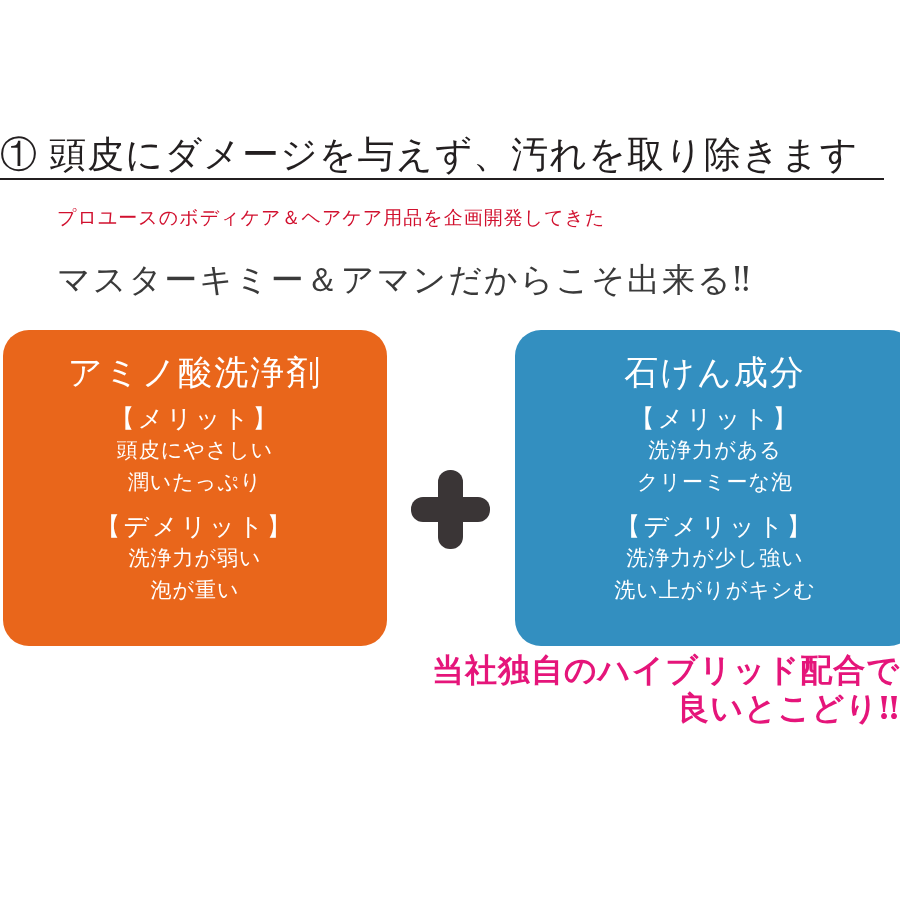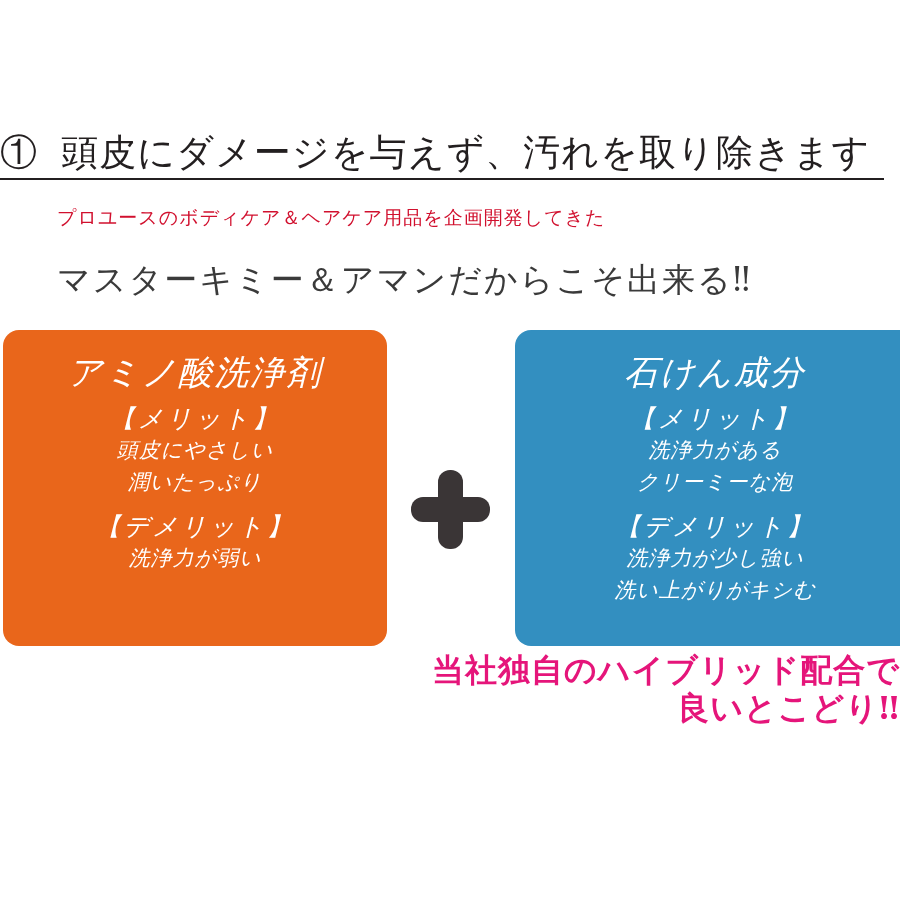--- a/index.html
+++ b/index.html
@@ -14,21 +14,21 @@
       overflow: hidden;
       font-family: "DejaVu Serif", "Liberation Serif", serif;
     }
     .heading {
       position: absolute;
       left: 0;
       top: 132px;
       width: 884px;
       height: 46px;
       border-bottom: 2px solid #231f20;
-      font-family: Liberation Mono, monospace;
+      font-family: Liberation Sans, sans-serif;
       font-size: 37px;
       line-height: 46px;
       color: #231f20;
       white-space: nowrap;
       letter-spacing: 1px;
     }
     .subtitle-red {
       position: absolute;
       left: 57px;
       top: 204px;
@@ -48,25 +48,24 @@
       line-height: 44px;
       color: #3a3a3a;
       white-space: nowrap;
       letter-spacing: 2px;
       text-align: center;
     }
     .card {
       position: absolute;
       top: 330px;
       height: 316px;
-      border-radius: 16px;
+      border-radius: 26px;
       color: #ffffff;
       text-align: center;
       font-family: "DejaVu Sans", "Liberation Sans", sans-serif;
-      font-style: italic;
     }
     .card.orange {
       left: 3px;
       width: 384px;
       background: #e9661b;
     }
     .card.blue {
       left: 515px;
       width: 400px;
       background: #338fc0;
@@ -138,20 +137,21 @@
 <div class="subtitle-red">プロユースのボディケア＆ヘアケア用品を企画開発してきた</div>
 <div class="subtitle-main">マスターキミー＆アマンだからこそ出来る‼</div>
 
 <div class="card orange">
   <div class="card-title">アミノ酸洗浄剤</div>
   <div class="section-label">【メリット】</div>
   <div class="item">頭皮にやさしい</div>
   <div class="item">潤いたっぷり</div>
   <div class="section-label second">【デメリット】</div>
   <div class="item">洗浄力が弱い</div>
+  <div class="item">泡が重い</div>
 </div>
 
 <div class="plus">
   <div class="bar-h"></div>
   <div class="bar-v"></div>
 </div>
 
 <div class="card blue">
   <div class="card-title">石けん成分</div>
   <div class="section-label">【メリット】</div>

